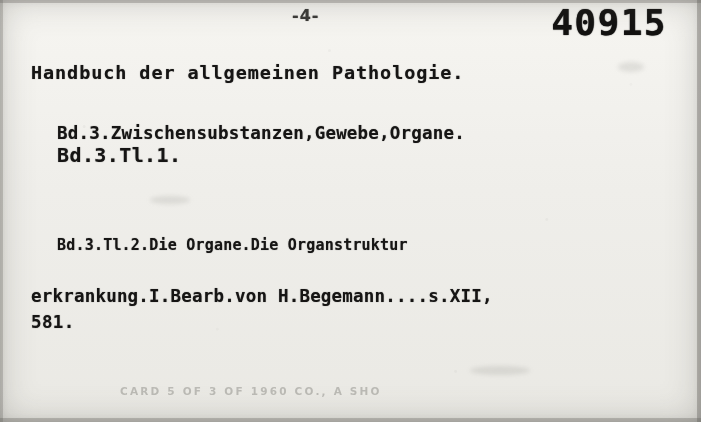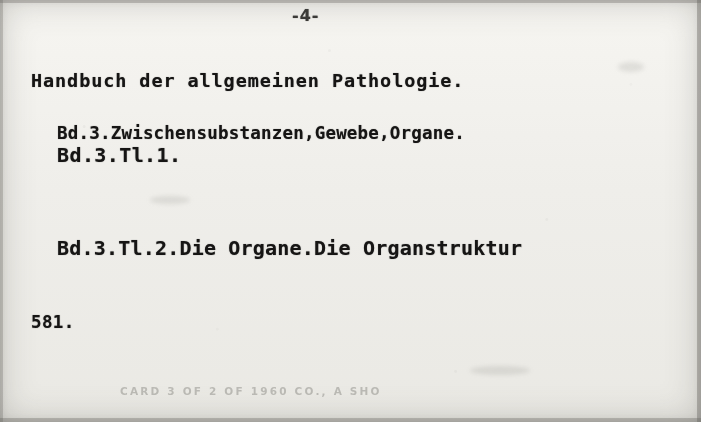--- a/index.html
+++ b/index.html
@@ -91,21 +91,21 @@
     top: 6px;
     left: 292px;
     font-size: 16px;
     font-weight: 700;
     color: #3a3937;
     letter-spacing: 1px;
     font-family: "DejaVu Sans", sans-serif;
   }
 
   #main-title {
-    top: 70px;
+    top: 62px;
     left: 31px;
     font-size: 18.5px;
     letter-spacing: 0.9px;
   }
 
   #vol-line-1 {
     top: 97px;
     left: 57px;
     font-size: 17.5px;
     letter-spacing: 0.2px;
@@ -115,21 +115,21 @@
     top: 124px;
     left: 57px;
     font-size: 20px;
     letter-spacing: 0.4px;
     margin-top: 19px;
   }
 
   #entry-line-1 {
     top: 236px;
     left: 57px;
-    font-size: 20px;
+    font-size: 15px;
     letter-spacing: 0.2px;
   }
   #entry-line-2 {
     top: 261px;
     left: 31px;
     font-size: 17.5px;
     letter-spacing: 0.2px;
   }
   #entry-line-3 {
     top: 286px;
@@ -178,36 +178,38 @@
 <body>
 
 <div class="card">
 
   <div class="grain"></div>
 
   <div class="smudge" style="left:618px; top:62px; width:26px; height:10px;"></div>
   <div class="smudge" style="left:150px; top:196px; width:40px; height:8px;"></div>
   <div class="smudge" style="left:470px; top:366px; width:60px; height:9px;"></div>
 
+  <div class="txt" id="catalog-number">40915</div>
 
   <div class="txt" id="page-marker">-4-</div>
 
   <div class="txt" id="main-title">Handbuch der allgemeinen Pathologie.</div>
 
   <div class="txt" id="vol-line-1">Bd.3.Zwischensubstanzen,Gewebe,Organe.</div>
 
   <div class="txt" id="vol-line-2">Bd.3.Tl.1.</div>
 
   <div class="txt" id="entry-line-1">Bd.3.Tl.2.Die Organe.Die Organstruktur</div>
 
 
+  <div class="txt" id="entry-line-3">erkrankung.I.Bearb.von H.Begemann....s.XII,</div>
 
   <div class="txt" id="entry-line-4">581.</div>
 
 
-  <div class="txt" id="footer-ghost">CARD 3 OF 2 OF 1960 CO., A SHO</div>
+  <div class="txt" id="footer-ghost">CARD 5 OF 3 OF 1960 CO., A SHO</div>
 
   <div class="edge-top"></div>
   <div class="edge-left"></div>
   <div class="edge-right"></div>
   <div class="edge-bottom"></div>
   <div class="vignette"></div>
 </div>
 
 </body></html>

